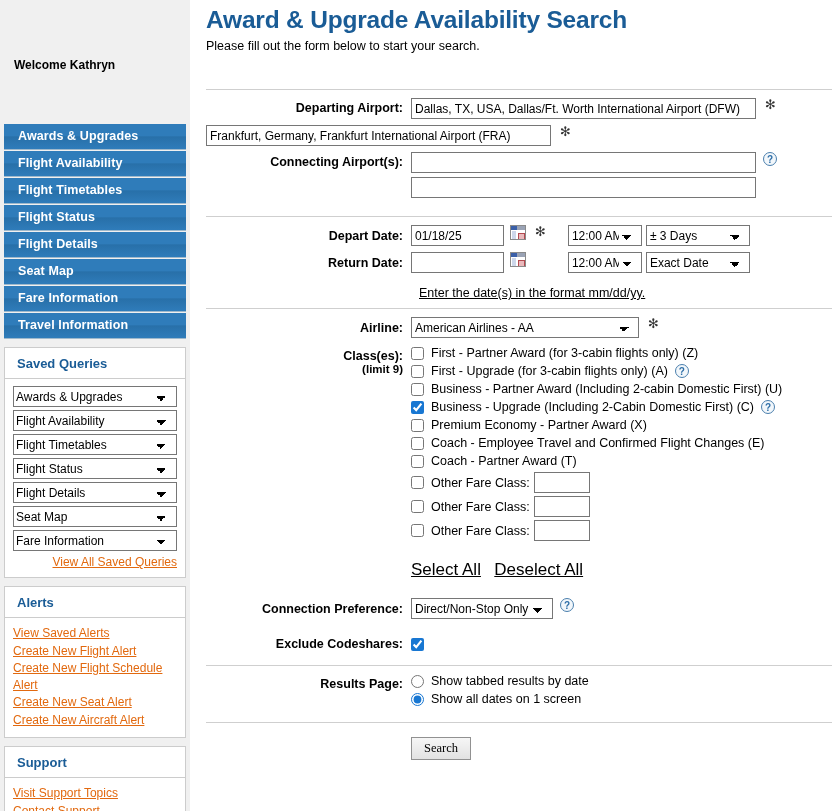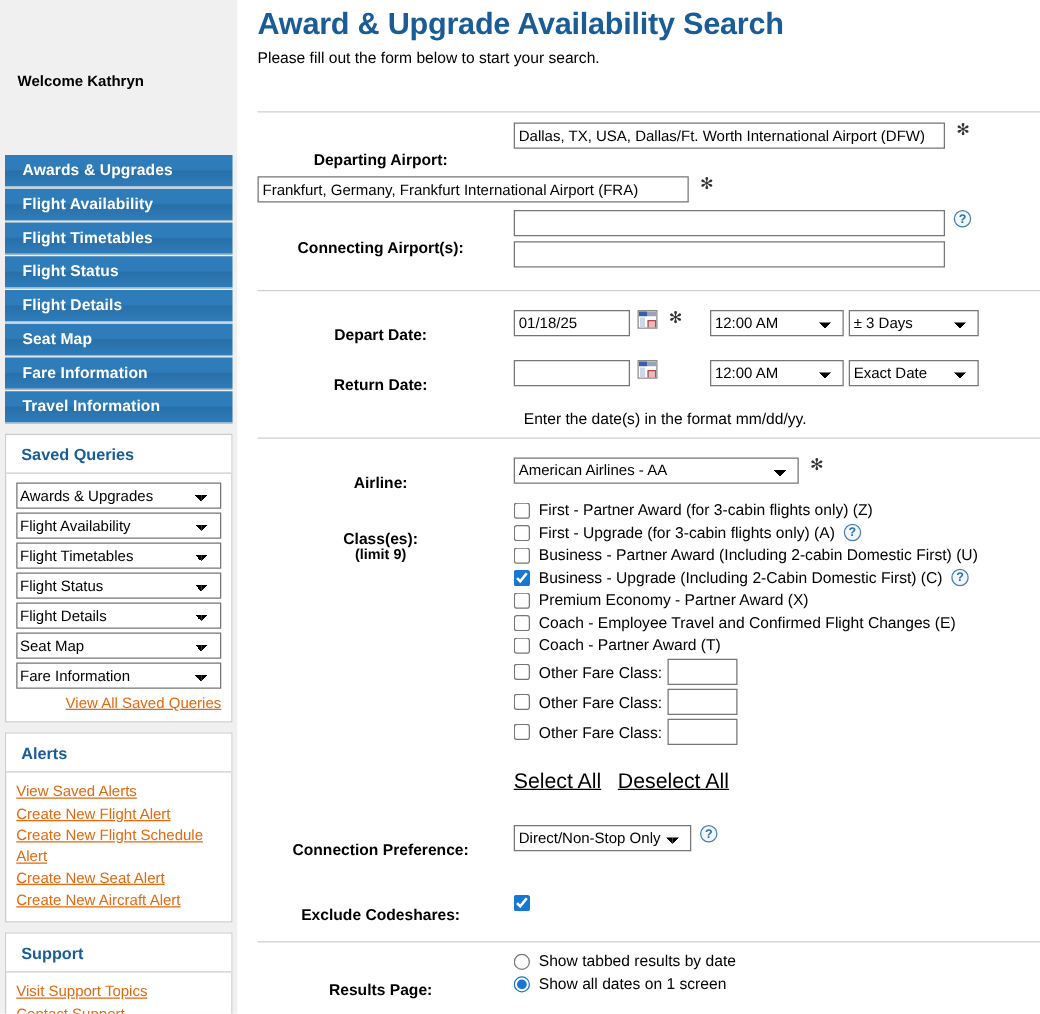--- a/index.html
+++ b/index.html
@@ -104,27 +104,26 @@
 
   .hr {
     border-top: 1px solid #cfcfcf;
     margin: 0;
   }
   .sect { padding: 8px 0 8px 0; }
 
   .row { display: flex; align-items: flex-start; margin-bottom: 6px; }
   .lbl {
     width: 205px;
-    text-align: center;
+    text-align: right;
     padding-right: 8px;
     font-weight: bold;
     font-size: 12.5px;
     padding-top: 3px;
     white-space: nowrap;
-    margin-top: 20px;
   }
   .lbl .sub { display:block; font-size: 11.5px; font-weight: bold; }
   .fld { display: flex; }
 
   input[type=text] {
     font-family: "Liberation Sans", sans-serif;
     font-size: 12px;
     height: 21px;
     padding: 1px 3px;
     border: 1px solid #767676;
@@ -145,21 +144,21 @@
     background: #ffffff;
     color: #000;
     -webkit-appearance: none; appearance: none;
     background-image:
       linear-gradient(45deg, transparent 50%, #000 50%),
       linear-gradient(135deg, #000 50%, transparent 50%);
     background-position: calc(100% - 14px) 9px, calc(100% - 9px) 9px;
     background-size: 5px 5px, 5px 5px;
     background-repeat: no-repeat;
   }
-  .sel-time { width: 107px; }
+  .sel-time { width: 74px; }
   .sel-flex { width: 104px; }
   .sel-airline { width: 228px; }
   .sel-conn { width: 142px; }
 
   .star {
     font-size: 13px; color: #333; margin-left: 9px; line-height: 1;
     font-family: "DejaVu Sans", sans-serif;
   }
   .help {
     display: inline-block;
@@ -195,21 +194,21 @@
   .cal:after {
     content:"";
     position:absolute; left:7px; top:7px; width:5px; height:5px;
     background:#e9b9bc; border:1px solid #b3494f;
   }
   .cal .gl {
     position:absolute; left:1px; top:5px; width:4px; height:9px;
     background:#cdd7ea;
   }
 
-  .hint { padding-left: 213px; font-size: 12.5px; margin-top: 13px; }
+  .hint { padding-left: 213px; font-size: 12.5px; margin-top: 13px; text-decoration: underline; }
 
   .cbline { display: flex; align-items: flex-end; margin-bottom: 4px; }
   input[type=checkbox] {
     width: 13px; height: 13px; margin: 0 7px 0 0;
     accent-color: #1877d2;
     cursor: pointer;
     flex: none;
   }
   input[type=radio] {
     width: 13px; height: 13px; margin: 0 7px 0 0;

